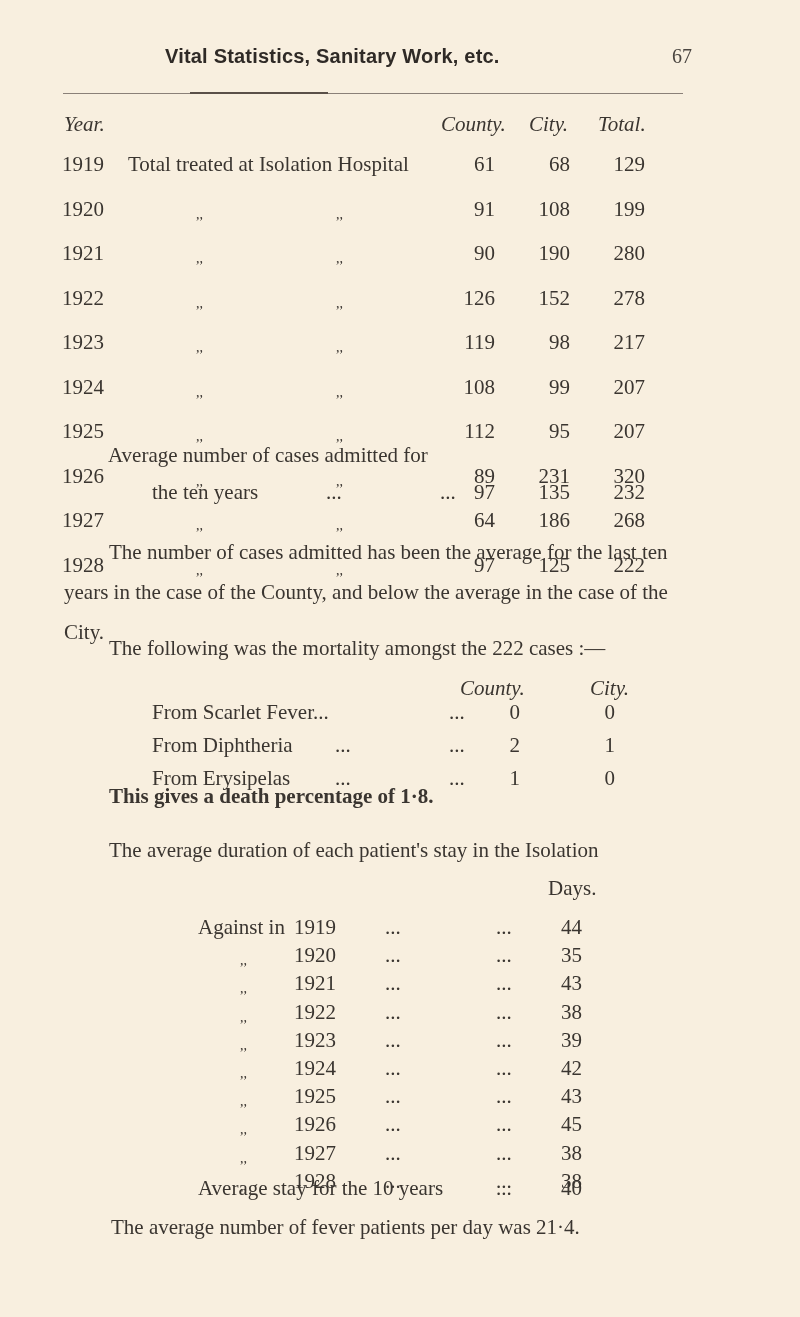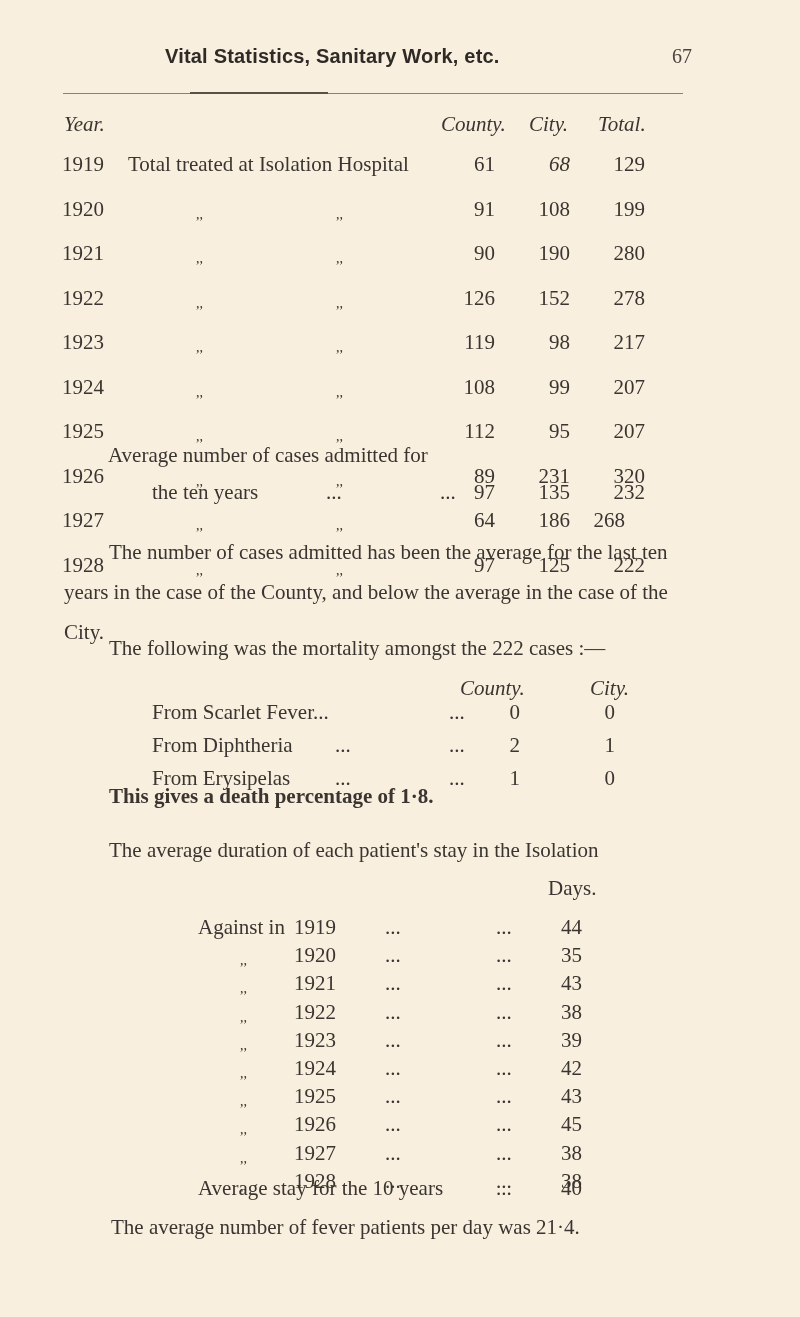--- a/index.html
+++ b/index.html
@@ -52,21 +52,21 @@
 
   <div id="t1">
       <div class="abs it" style="left:64px; top:112px;">Year.</div>
       <div class="abs it" style="left:441px; top:112px;">County.</div>
       <div class="abs it" style="left:529px; top:112px;">City.</div>
       <div class="abs it" style="left:598px; top:112px;">Total.</div>
       <div>
         <div class="abs" style="left:62px; top:152px;">1919</div>
         <div class="abs" style="left:128px; top:152px;">Total treated at Isolation Hospital</div>
         <div class="abs num" style="left:440px; width:55px; top:152px;">61</div>
-        <div class="abs num" style="left:515px; width:55px; top:152px;font-style:italic;">68</div>
+        <div class="abs num" style="left:515px; width:55px; top:152px;">68</div>
         <div class="abs num" style="left:590px; width:55px; top:152px;">129</div>
       </div>
       <div>
         <div class="abs" style="left:62px; top:196.5px;">1920</div>
         <div class="abs ditto" style="left:196px; top:202.5px;">,,</div>
         <div class="abs ditto" style="left:336px; top:202.5px;">,,</div>
         <div class="abs num" style="left:440px; width:55px; top:196.5px;">91</div>
         <div class="abs num" style="left:515px; width:55px; top:196.5px;">108</div>
         <div class="abs num" style="left:590px; width:55px; top:196.5px;">199</div>
       </div>
@@ -117,21 +117,21 @@
         <div class="abs num" style="left:440px; width:55px; top:463.5px;">89</div>
         <div class="abs num" style="left:515px; width:55px; top:463.5px;">231</div>
         <div class="abs num" style="left:590px; width:55px; top:463.5px;">320</div>
       </div>
       <div>
         <div class="abs" style="left:62px; top:508px;">1927</div>
         <div class="abs ditto" style="left:196px; top:514px;">,,</div>
         <div class="abs ditto" style="left:336px; top:514px;">,,</div>
         <div class="abs num" style="left:440px; width:55px; top:508px;">64</div>
         <div class="abs num" style="left:515px; width:55px; top:508px;">186</div>
-        <div class="abs num" style="left:570px; width:55px; top:508px;">268</div>
+        <div class="abs num" style="left:590px; width:55px; top:508px;">268</div>
       </div>
       <div>
         <div class="abs" style="left:62px; top:552.5px;">1928</div>
         <div class="abs ditto" style="left:196px; top:558.5px;">,,</div>
         <div class="abs ditto" style="left:336px; top:558.5px;">,,</div>
         <div class="abs num" style="left:440px; width:55px; top:552.5px;">97</div>
         <div class="abs num" style="left:515px; width:55px; top:552.5px;">125</div>
         <div class="abs num" style="left:590px; width:55px; top:552.5px;">222</div>
       </div>
       <div>

